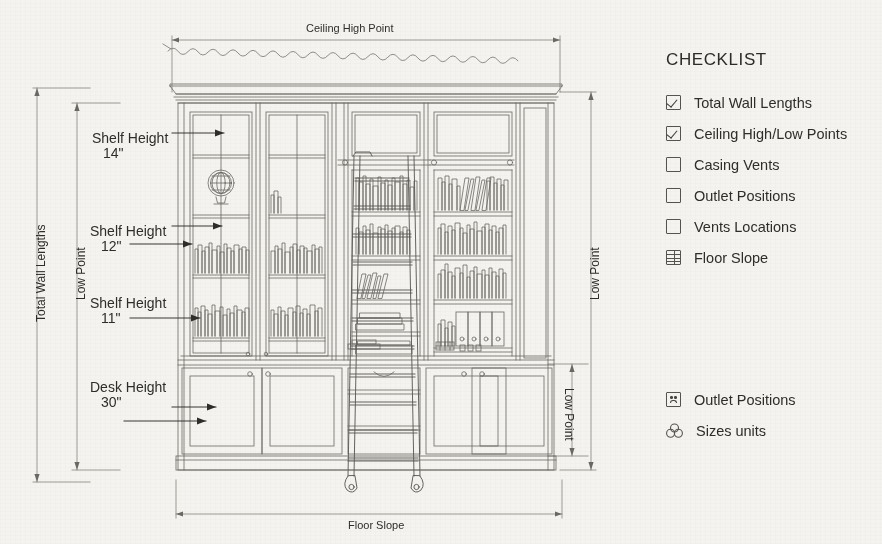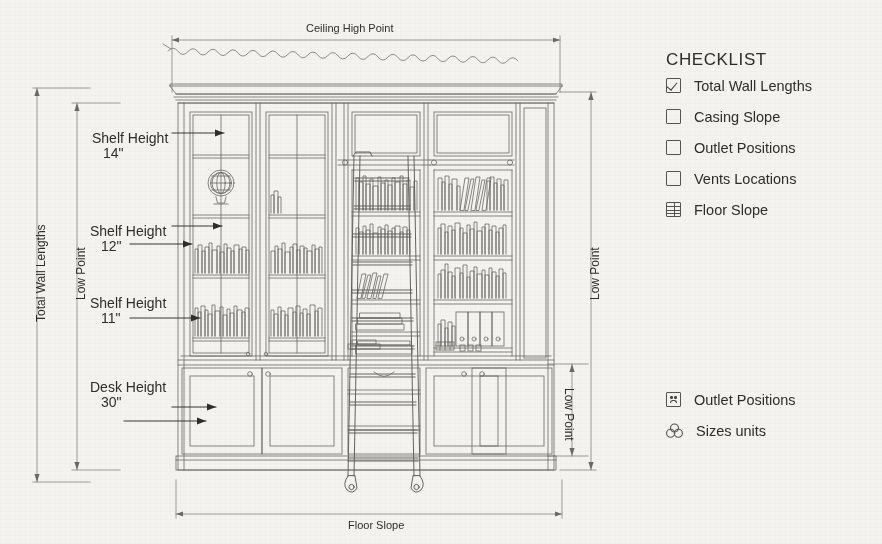--- a/index.html
+++ b/index.html
@@ -21,20 +21,21 @@
   }
 
   #drawing-svg { position: absolute; left: 0; top: 0; }
 
   
   #checklist-panel {
     position: absolute; left: 666px; top: 50px; width: 210px;
   }
   #checklist-title {
     font-size: 17px; color: #2c2c2a; letter-spacing: .6px;
+    margin-bottom: 17px;
   }
   .check-row {
     display: flex; align-items: center; gap: 13px;
     height: 31px;
   }
   .check-box {
     width: 15px; height: 15px; flex: 0 0 15px;
     border: 1.4px solid #55534e; border-radius: 1px;
     position: relative; background: transparent;
   }
@@ -631,24 +632,28 @@
   </div>
 
   <div id="checklist-panel">
     <div id="checklist-title">CHECKLIST</div>
 
     <div class="check-row">
       <div class="check-box checked"></div>
       <div class="check-label">Total Wall Lengths</div>
     </div>
 
+    <div class="check-row">
+      <div class="check-box checked"></div>
+      <div class="check-label">Ceiling High/Low Points</div>
+    </div>
 
     <div class="check-row">
       <div class="check-box"></div>
-      <div class="check-label">Casing Slope</div>
+      <div class="check-label">Casing Vents</div>
     </div>
 
     <div class="check-row">
       <div class="check-box"></div>
       <div class="check-label">Outlet Positions</div>
     </div>
 
     <div class="check-row">
       <div class="check-box"></div>
       <div class="check-label">Vents Locations</div>

